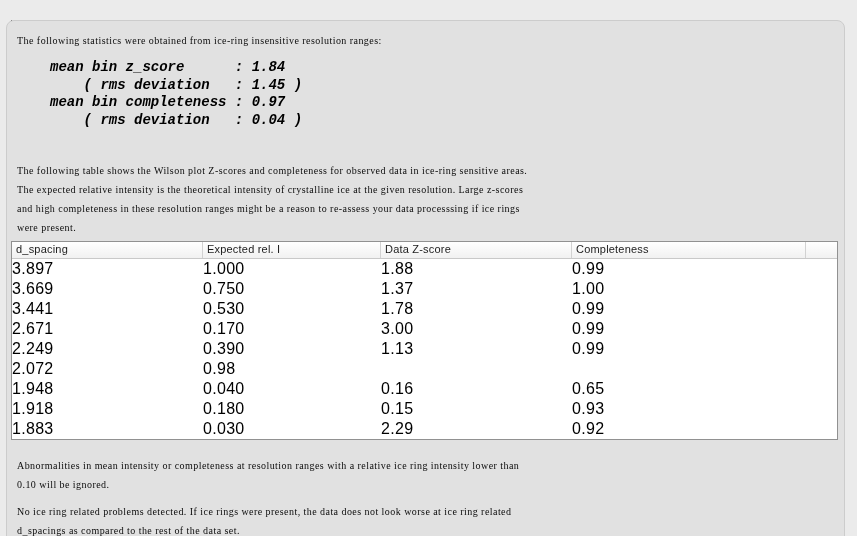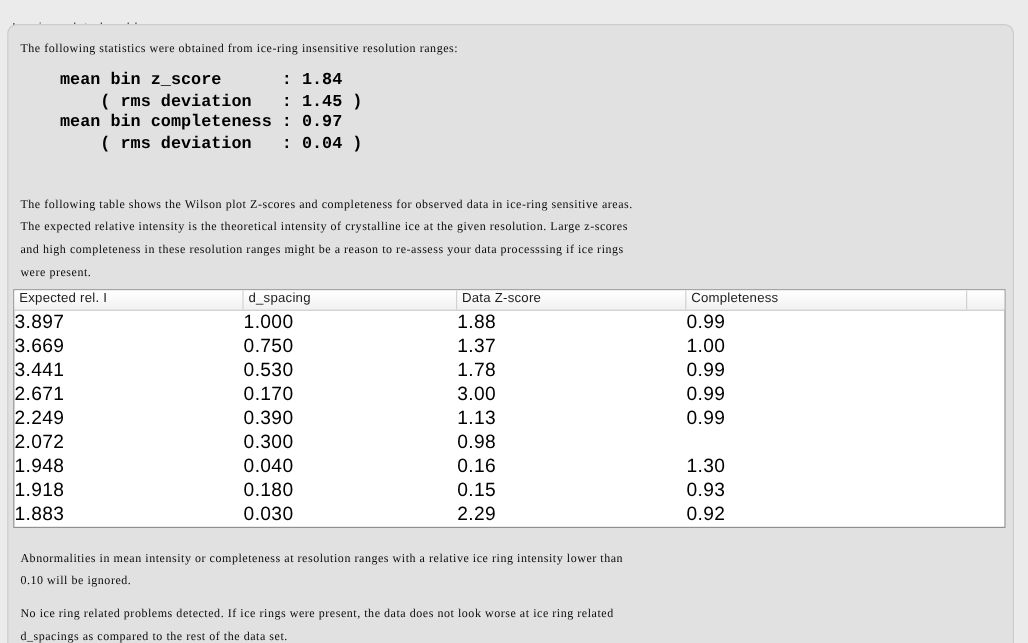--- a/index.html
+++ b/index.html
@@ -34,20 +34,21 @@
     font-family: Liberation Serif, serif;
   }
   .para-intro   { margin-top: 10px; }
   .stats-block {
     margin: 9px 0 0 33px;
     font-family: "Liberation Mono", monospace;
     font-size: 14px; font-weight: bold;
     line-height: 17.5px;
     white-space: pre;
     color: #000;
+    font-style: italic;
   }
   .para-table-caption { margin-top: 32px; }
   .list-table {
     margin-top: 4px; margin-left: -6px;
     width: 827px;
     background: #ffffff;
     border: 1px solid #919191;
   }
   .lrow {
     display: grid;
@@ -92,22 +93,22 @@
 mean bin completeness : 0.97
     ( rms deviation   : 0.04 )</pre>
 
   <p class="para para-table-caption">The following table shows the Wilson plot Z-scores and completeness for observed data in ice-ring sensitive areas.
 The expected relative intensity is the theoretical intensity of crystalline ice at the given resolution. Large z-scores
 and high completeness in these resolution ranges might be a reason to re-assess your data processsing if ice rings
 were present.</p>
 
   <div class="list-table">
     <div class="lrow lhead">
+        <div class="th">d_spacing</div>
         <div class="th">Expected rel. I</div>
-        <div class="th">d_spacing</div>
         <div class="th">Data Z-score</div>
         <div class="th">Completeness</div>
         <div class="th filler"></div>
       </div>
     <div>
         <div class="lrow">
           <div class="td">3.897</div>
           <div class="td">1.000</div>
           <div class="td">1.88</div>
           <div class="td">0.99</div>
@@ -136,29 +137,28 @@
         </div>
         <div class="lrow">
           <div class="td">2.249</div>
           <div class="td">0.390</div>
           <div class="td">1.13</div>
           <div class="td">0.99</div>
           <div class="td"></div>
         </div>
         <div class="lrow">
           <div class="td">2.072</div>
-          <div class="td">0.300</div>
           <div class="td">0.98</div>
           <div class="td"></div>
         </div>
         <div class="lrow">
           <div class="td">1.948</div>
           <div class="td">0.040</div>
           <div class="td">0.16</div>
-          <div class="td">1.30</div>
+          <div class="td">0.65</div>
           <div class="td"></div>
         </div>
         <div class="lrow">
           <div class="td">1.918</div>
           <div class="td">0.180</div>
           <div class="td">0.15</div>
           <div class="td">0.93</div>
           <div class="td"></div>
         </div>
         <div class="lrow">

